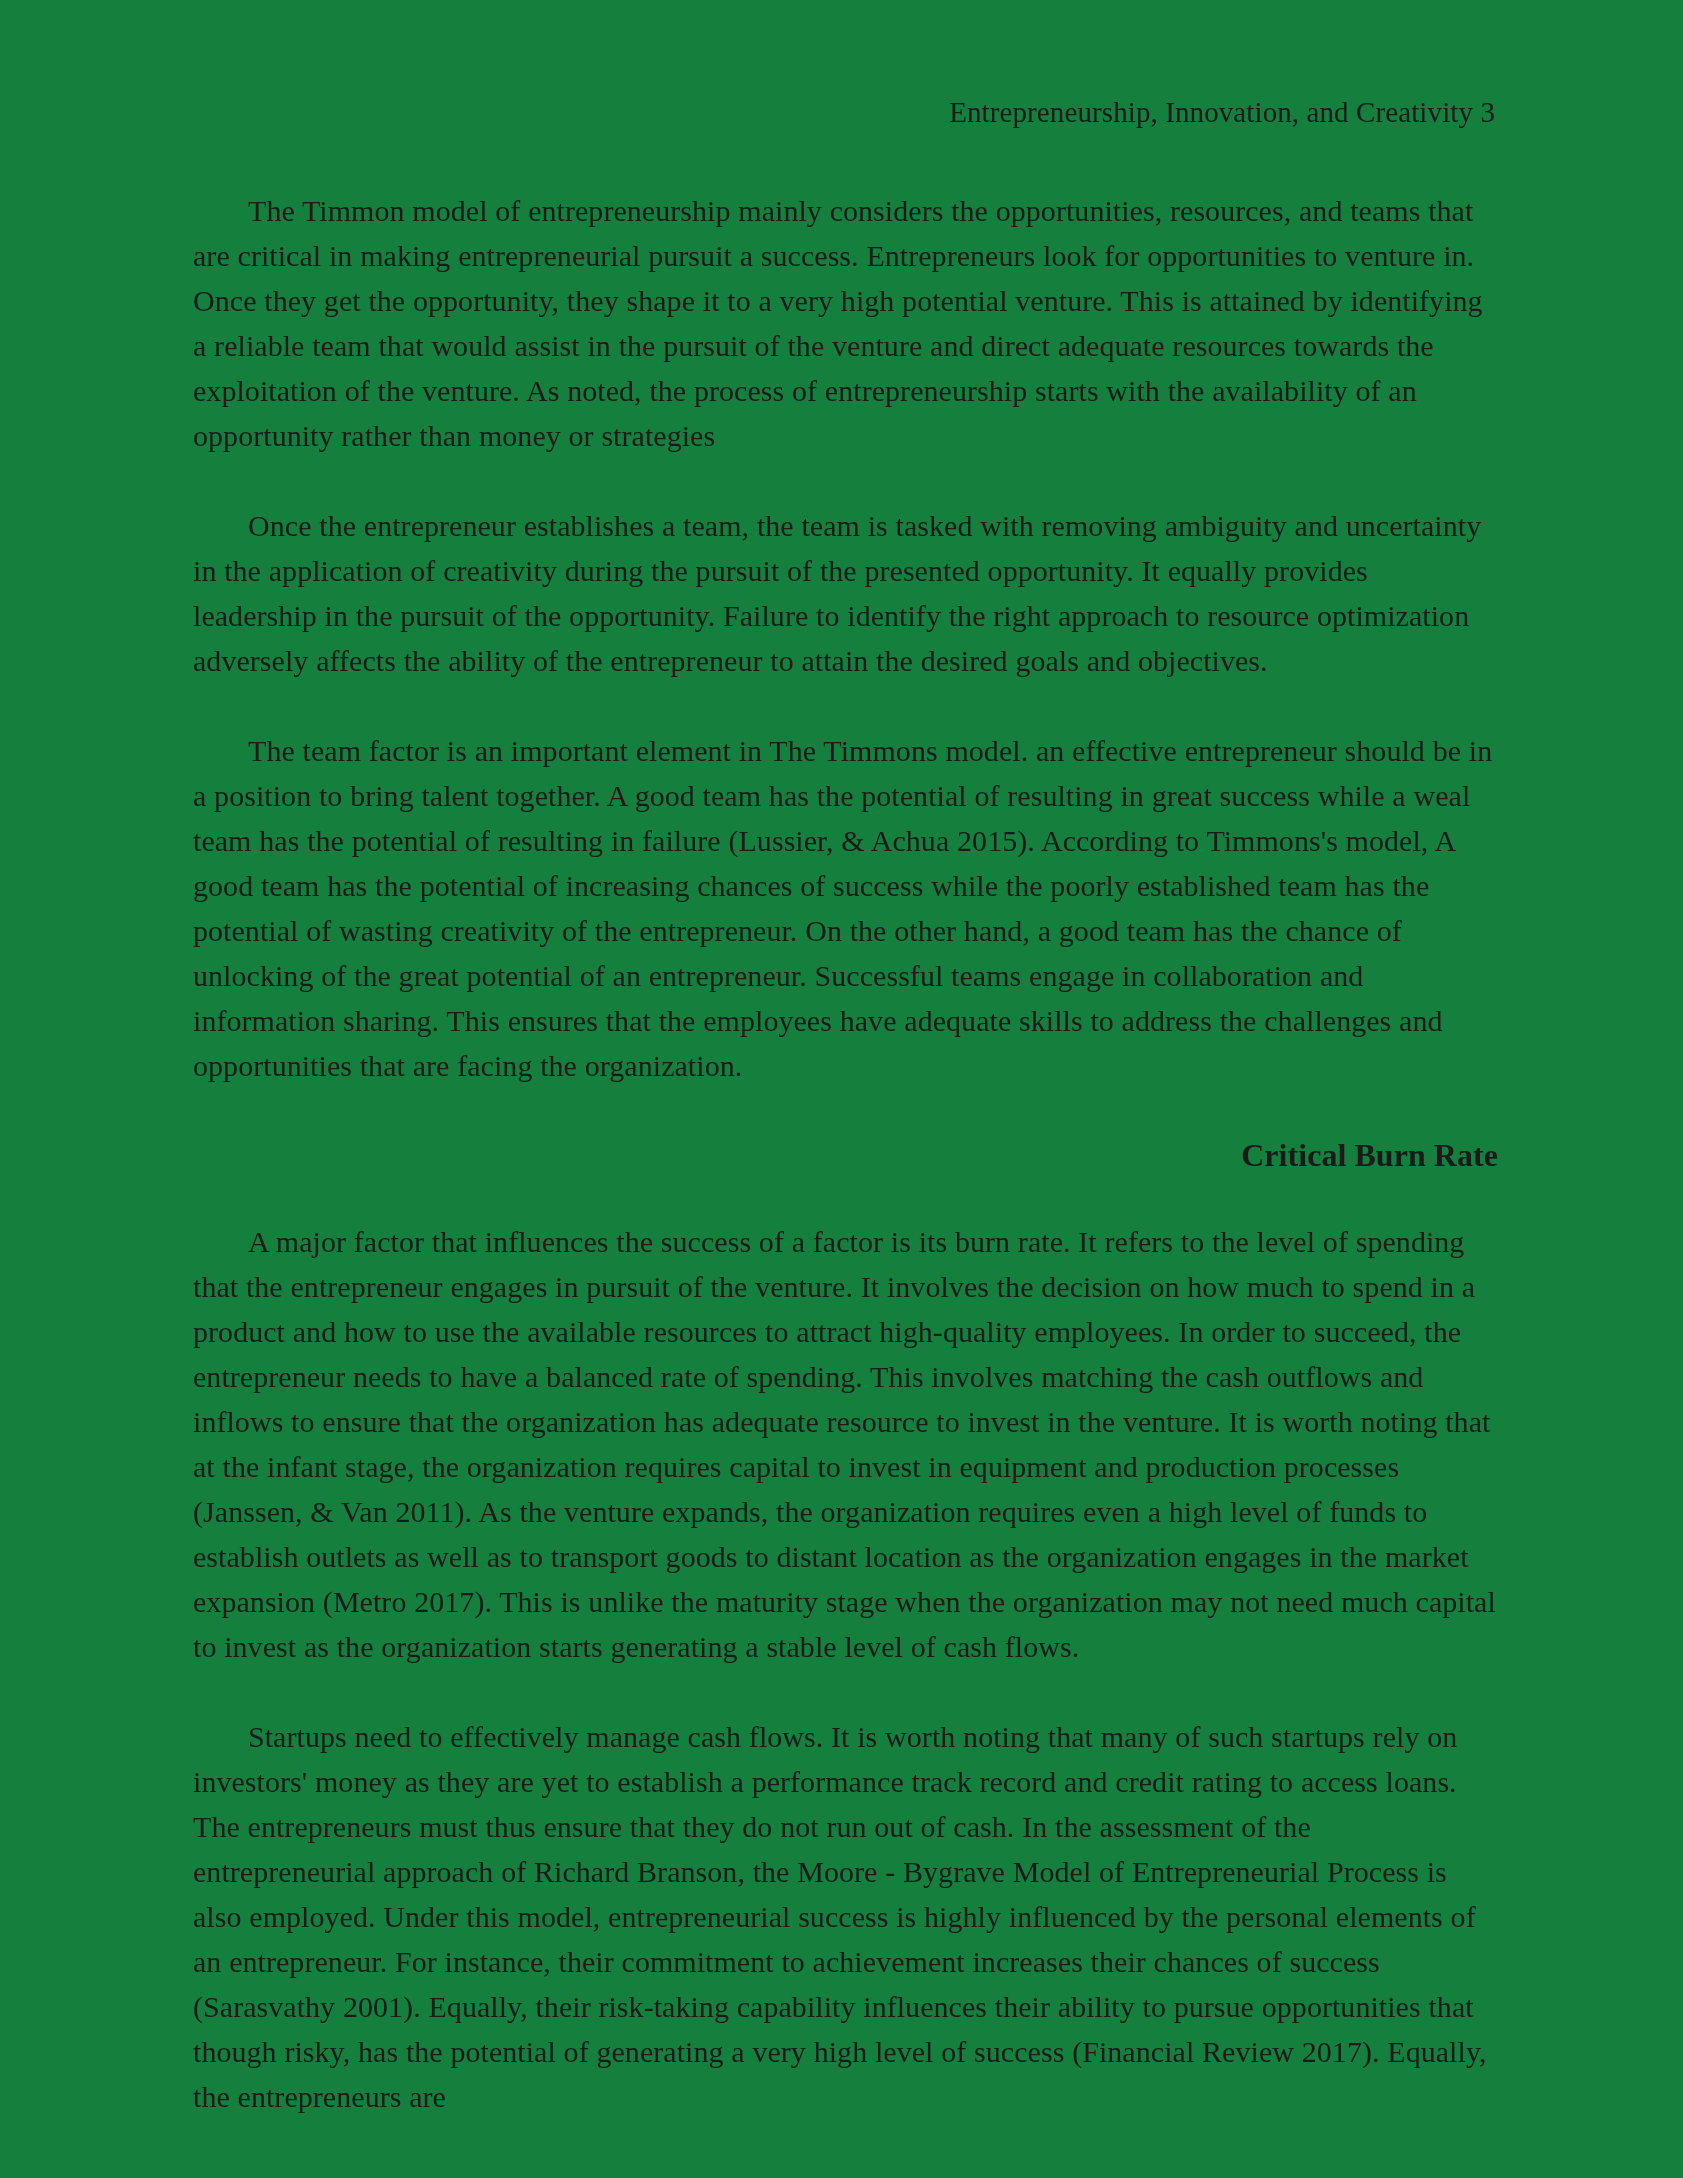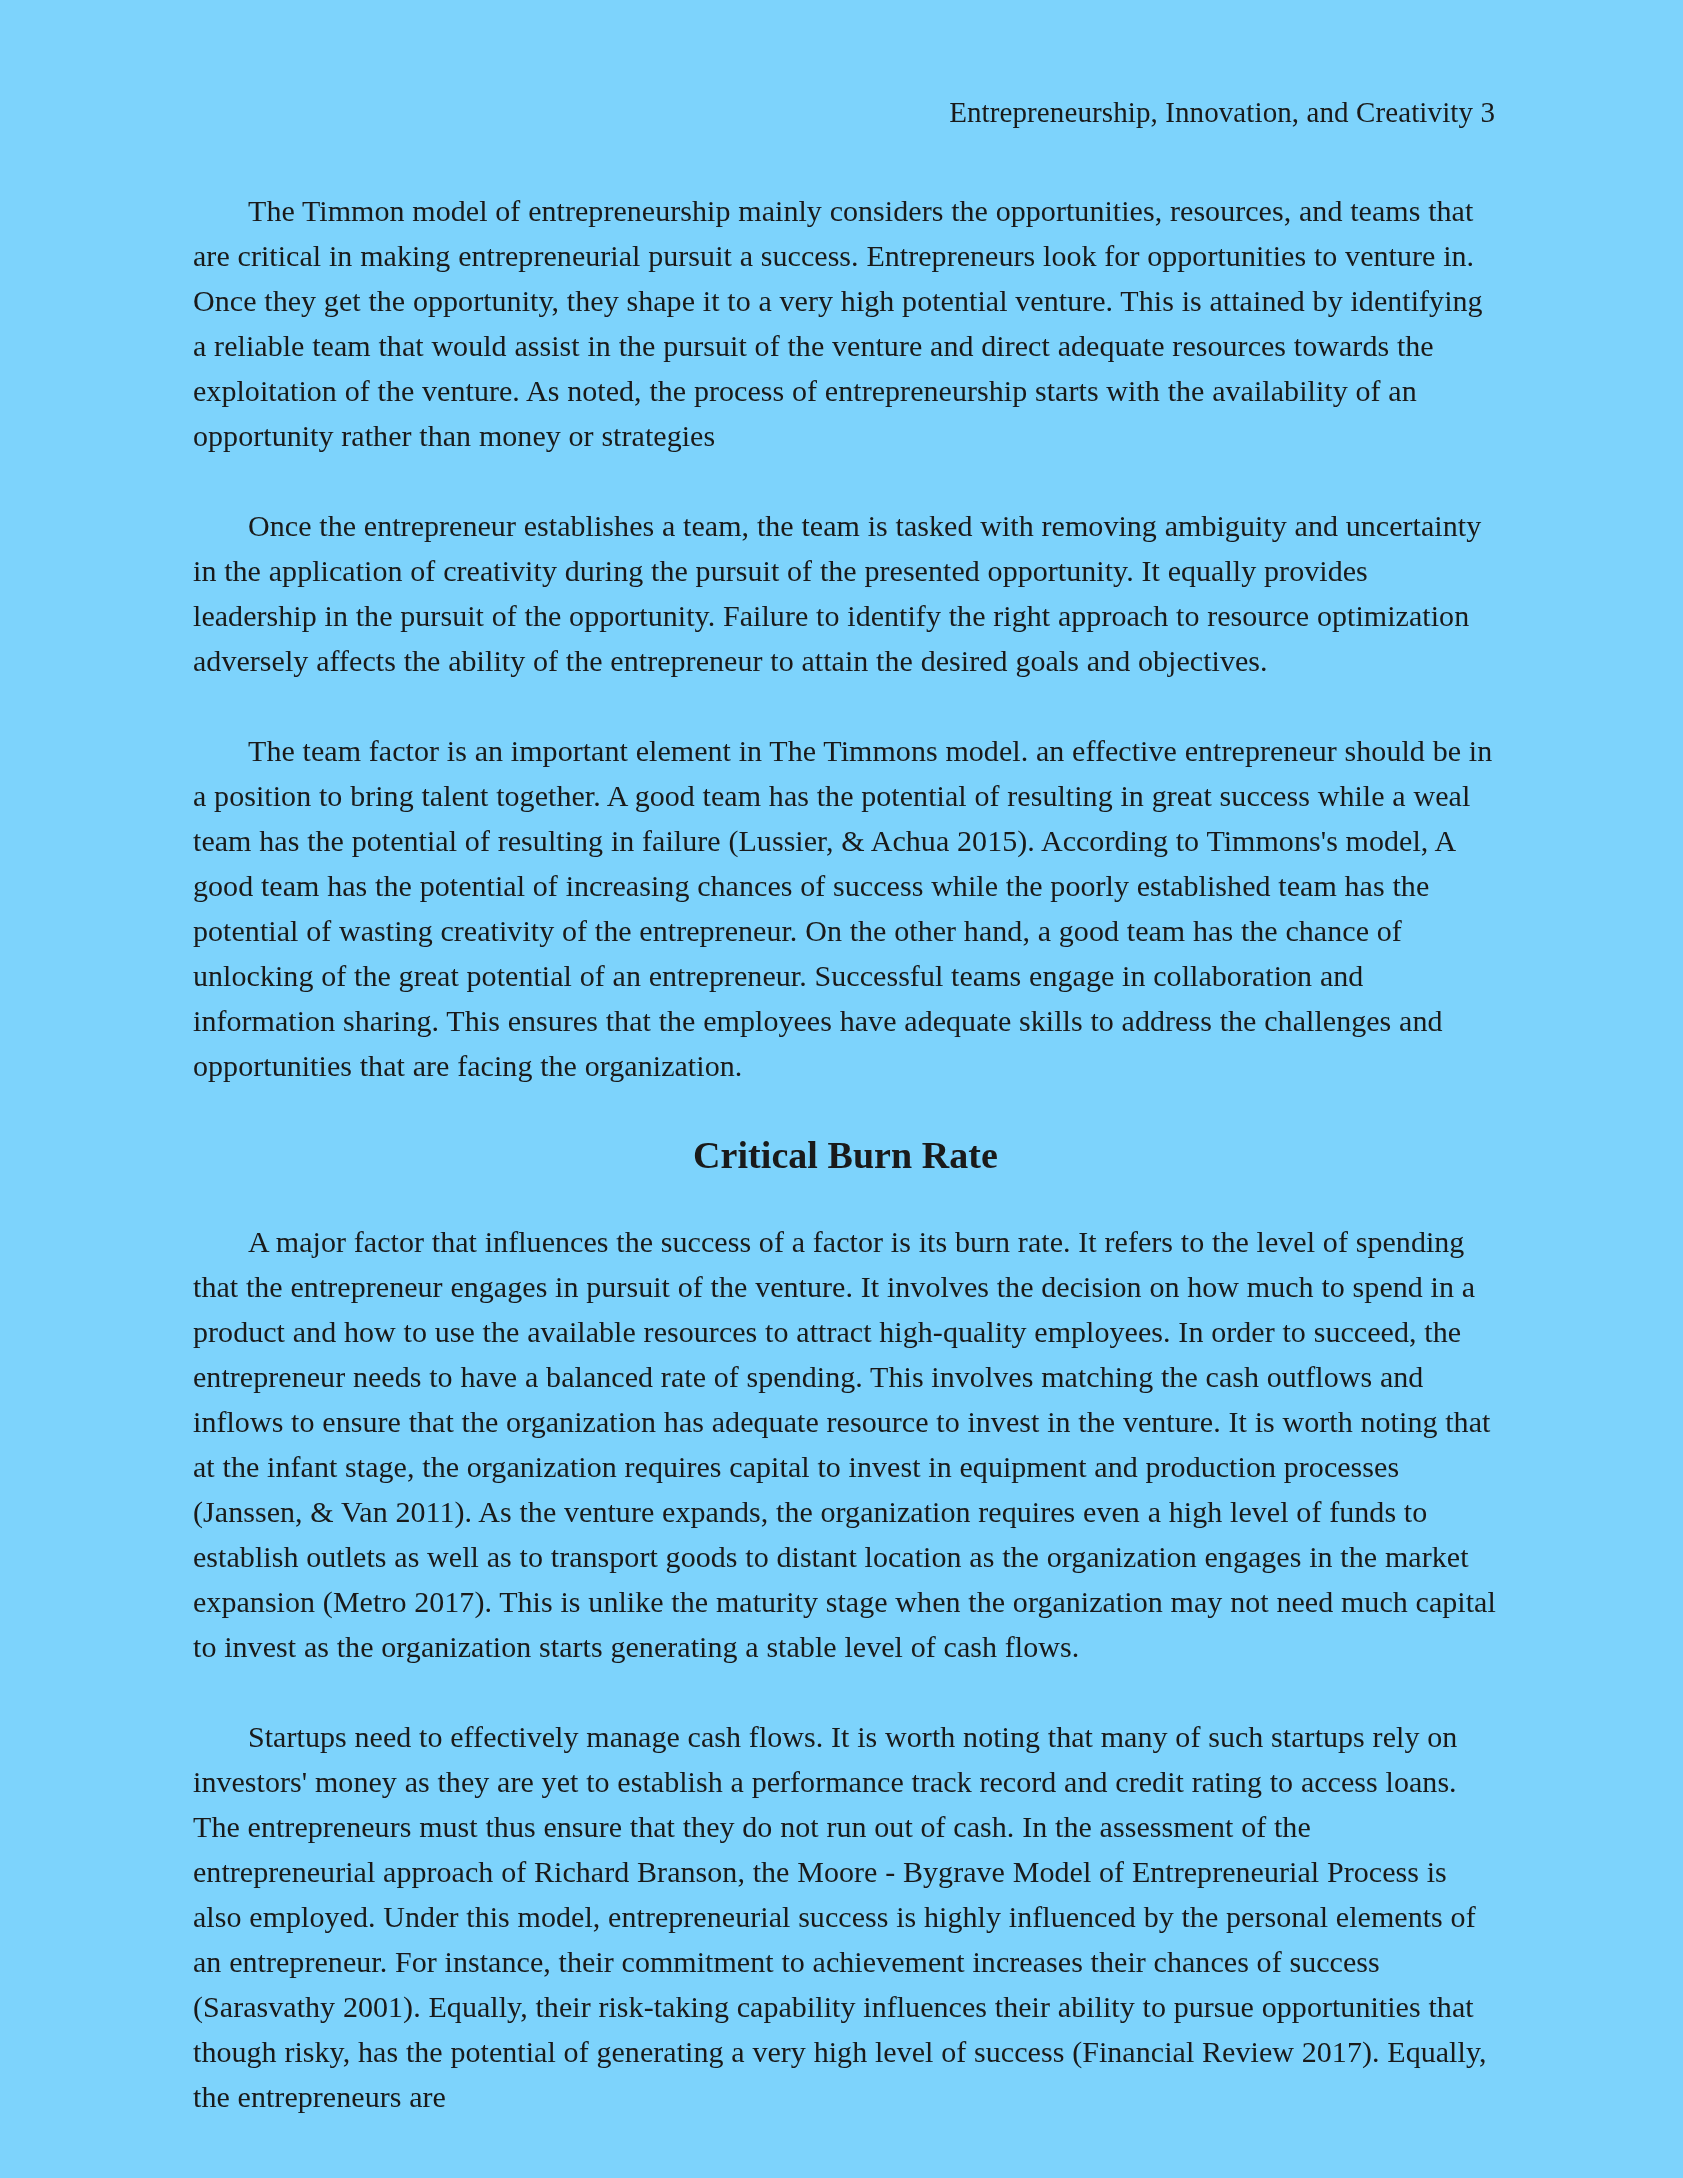--- a/index.html
+++ b/index.html
@@ -9,21 +9,21 @@
     background: #ffffff;
   }
   body {
     font-family: "Liberation Serif", "DejaVu Serif", serif;
     color: #1a1a1a;
   }
   .page {
     position: relative;
     width: 1683px;
     height: 2178px;
-    background: #7dd3fc;
+    background: #15803d;
     box-sizing: border-box;
     overflow: hidden;
   }
   
   .running-head {
     position: absolute;
     top: 95px;
     left: 193px;
     width: 1302px;
     text-align: right;
@@ -47,25 +47,25 @@
     text-indent: 55px;
     letter-spacing: 0.05px;
     word-spacing: 0.2px;
     hyphens: none;
   }
   p.para + p.para {
     margin-top: 45px;
   }
   h2.section-heading {
     margin: 45px 0 0 0;
-    font-size: 38px;
+    font-size: 32px;
     line-height: 45px;
     font-weight: bold;
     text-indent: 0;
-    text-align: center;
+    text-align: right;
     letter-spacing: 0.05px;
   }
   h2.section-heading + p.para {
     margin-top: 41px;
   }
 </style>
 </head>
 <body>
 
 <div class="page">

